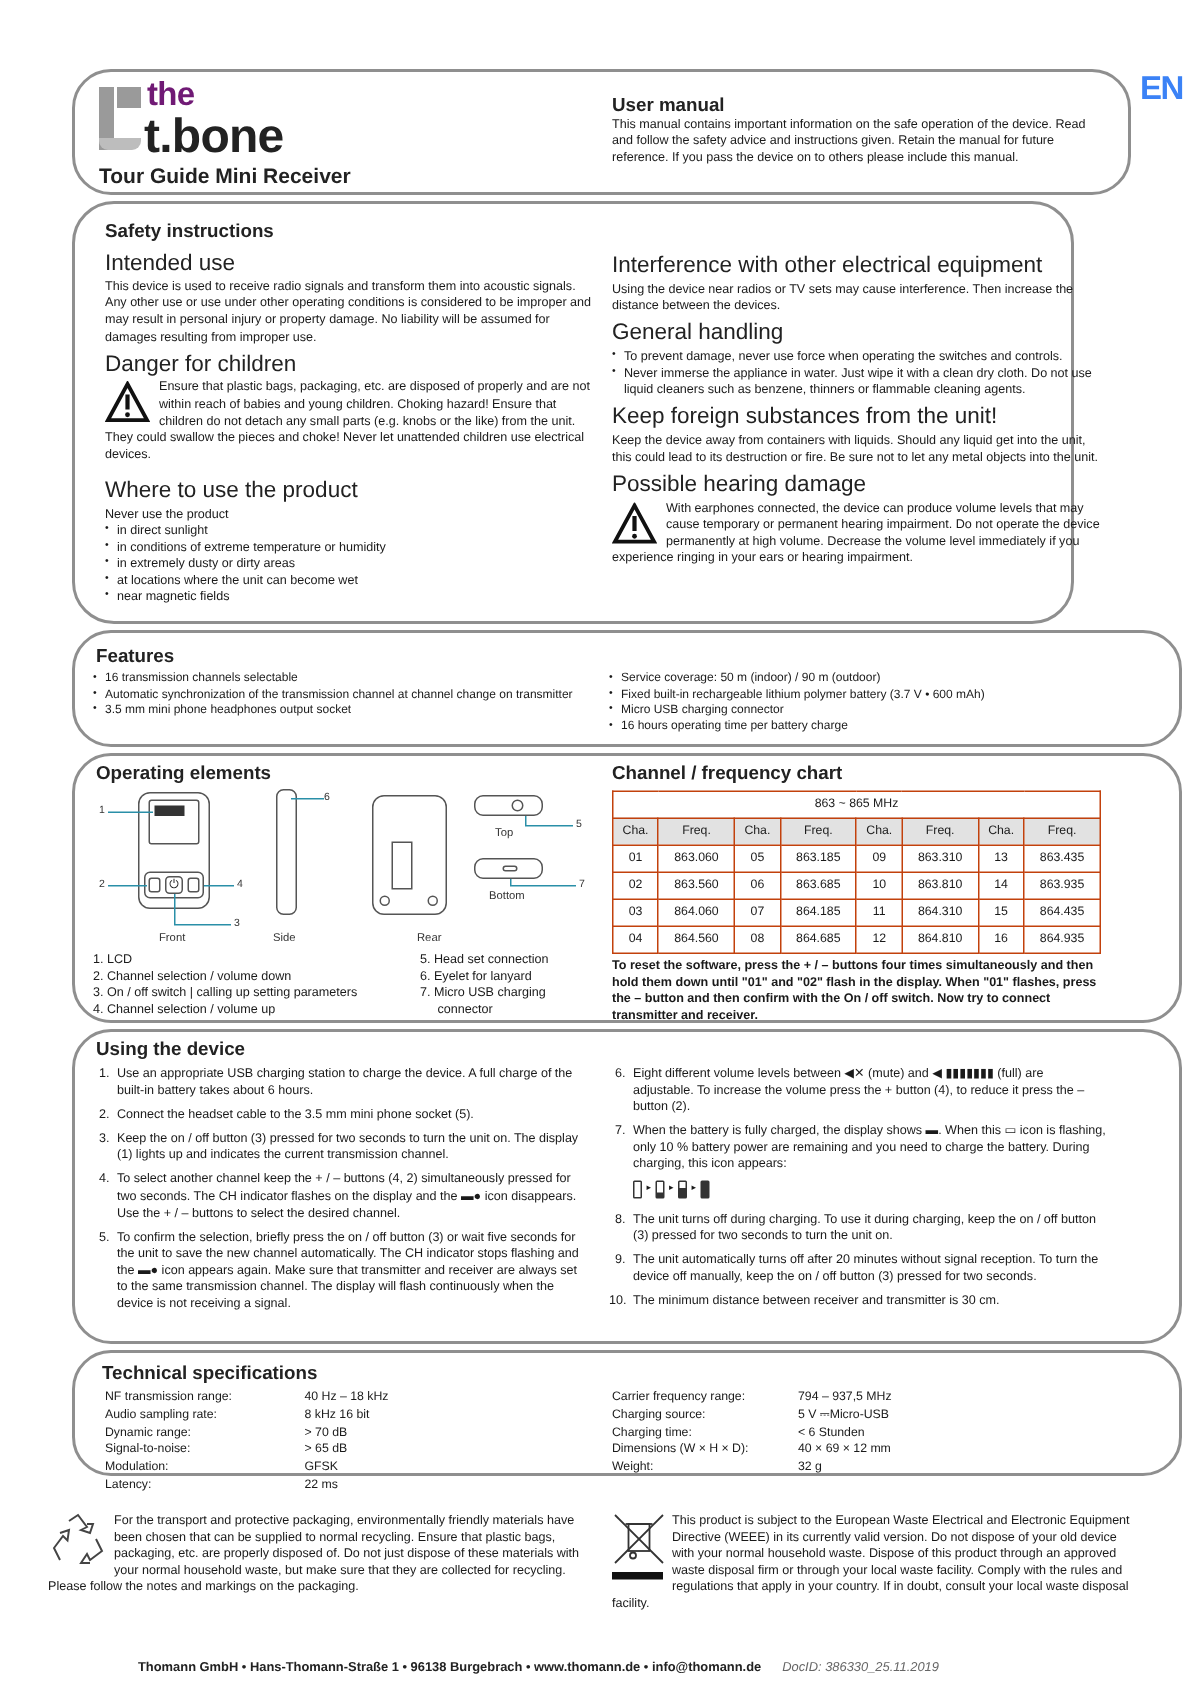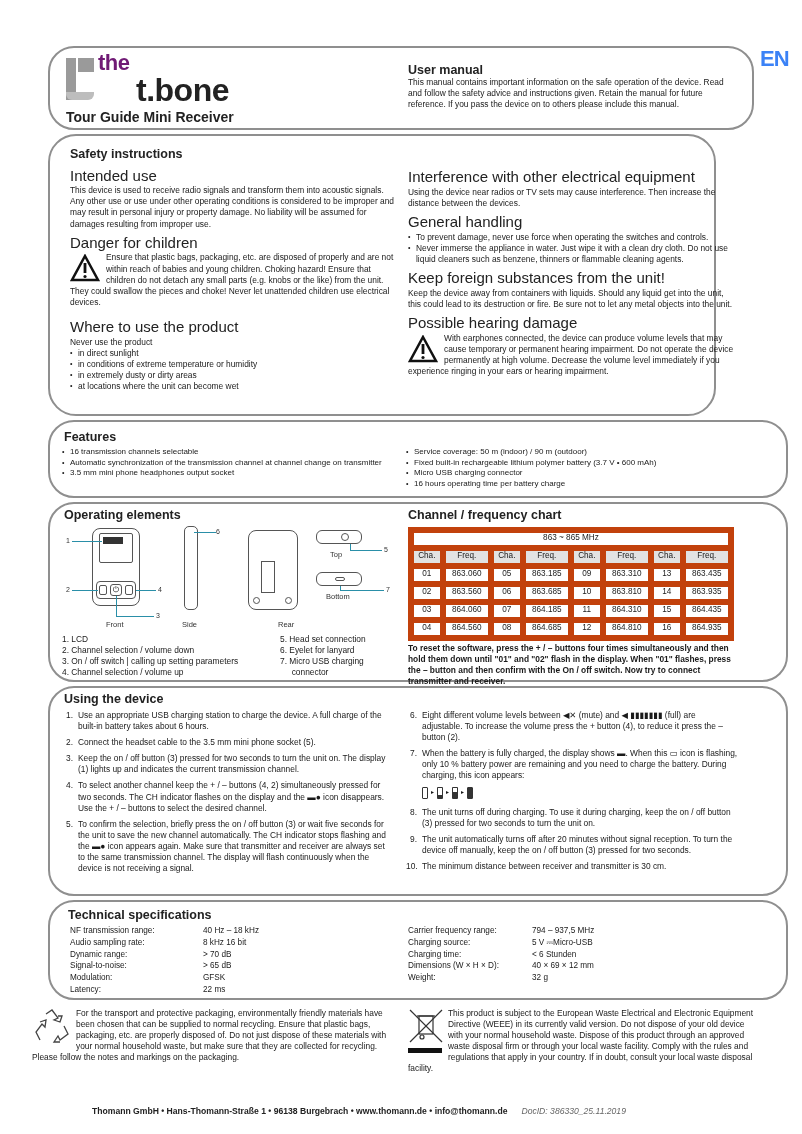--- a/index.html
+++ b/index.html
@@ -8,21 +8,21 @@
   .box { position: absolute; border: 2.5px solid #8f8f8f; border-radius: 22px; background: #fff; }
   .h2 { font-weight: bold; font-size: 12.5px; color: #222; }
   .h3 { font-size: 15px; color: #222; margin-top: 3px; }
   p, li { font-size: 8.4px; }
   ul.bul { list-style: none; }
   ul.bul li { padding-left: 8px; position: relative; }
   ul.bul li::before { content: "•"; position: absolute; left: 0; font-size: 7px; top: 0; }
   .warn { float: left; width: 30px; height: 28px; margin: 2px 6px 0 0; }
   .abs { position: absolute; }
   table.freq { border-collapse: collapse; width: 100%; font-size: 8.2px; }
-  table.freq td, table.freq th { border: 6px solid #c2410c; text-align: center; height: 18px; font-weight: normal; }
+  table.freq td, table.freq th { border: 1px solid #c2410c; text-align: center; height: 18px; font-weight: normal; }
   table.freq th { background: #e2e2e2; }
   .spec-row { display: flex; height: 11.8px; font-size: 8.2px; }
   .spec-row .k { width: 133px; }
   ol.steps { list-style: none; }
   ol.steps li { position: relative; padding-left: 14px; margin-bottom: 5px; }
   ol.steps li .n { position: absolute; left: 2px; top: 0; }
   .elem-list { display: flex; font-size: 8.4px; }
   .elem-list ol { list-style: none; }
   .dev { position: absolute; border: 1.5px solid #555; border-radius: 8px; background: #fff; }
   .lbl { position: absolute; font-size: 7px; color: #333; }
@@ -32,21 +32,21 @@
 <body>
 
 <div class="box" style="left:48px; top:46px; width:706px; height:84px; border-radius:26px;">
   <div class="abs" style="left:16px; top:4px; width:200px; height:50px;">
     <div class="abs" style="left:0; top:6px; width:30px; height:42px;">
       <div class="abs" style="left:0; top:0; width:10px; height:42px; background:#9a9a9a;"></div>
       <div class="abs" style="left:12px; top:0; width:16px; height:14px; background:#9a9a9a;"></div>
       <div class="abs" style="left:0; top:34px; width:28px; height:8px; background:#bdbdbd; border-radius:0 0 6px 6px;"></div>
     </div>
     <div class="abs" style="left:32px; top:0px; font-size:22px; font-weight:bold; letter-spacing:-0.5px; line-height:22px; color:#701a75;">the</div>
-    <div class="abs" style="left:30px; top:22px; font-size:32px; font-weight:bold; letter-spacing:-0.5px; line-height:32px; color:#222;margin-left:40px;">t.bone</div>
+    <div class="abs" style="left:30px; top:22px; font-size:32px; font-weight:bold; letter-spacing:-0.5px; line-height:32px; color:#222;">t.bone</div>
   </div>
   <div class="abs" style="left:16px; top:60px; font-size:14px; font-weight:bold; color:#222;">Tour Guide Mini Receiver</div>
   <div class="abs" style="left:358px; top:14px; font-size:12.5px; font-weight:bold; color:#222;">User manual</div>
   <p class="abs" style="left:358px; top:29px; width:330px; font-size:8.4px;">This manual contains important information on the safe operation of the device. Read and follow the safety advice and instructions given. Retain the manual for future reference. If you pass the device on to others please include this manual.</p>
 </div>
 <div class="abs" style="left:760px; top:44px; font-size:22px; font-weight:bold; color:#3b82f6; letter-spacing:-1px;">EN</div>
 
 <div class="box" style="left:48px; top:134px; width:668px; height:282px; border-radius:28px;">
   <div class="abs" style="left:20px; top:10px; width:330px;">
     <div class="h2">Safety instructions</div>
@@ -61,20 +61,21 @@
         </svg>
       <p>Ensure that plastic bags, packaging, etc. are disposed of properly and are not within reach of babies and young children. Choking hazard! Ensure that children do not detach any small parts (e.g. knobs or the like) from the unit. They could swallow the pieces and choke! Never let unattended children use electrical devices.</p>
     </div>
     <div class="h3" style="margin-top:9px;">Where to use the product</div>
     <p>Never use the product</p>
     <ul class="bul">
       <li>in direct sunlight</li>
       <li>in conditions of extreme temperature or humidity</li>
       <li>in extremely dusty or dirty areas</li>
       <li>at locations where the unit can become wet</li>
+      <li>near magnetic fields</li>
     </ul>
   </div>
   <div class="abs" style="left:358px; top:28px; width:330px;">
     <div class="h3">Interference with other electrical equipment</div>
     <p>Using the device near radios or TV sets may cause interference. Then increase the distance between the devices.</p>
     <div class="h3">General handling</div>
     <ul class="bul">
       <li>To prevent damage, never use force when operating the switches and controls.</li>
       <li>Never immerse the appliance in water. Just wipe it with a clean dry cloth. Do not use liquid cleaners such as benzene, thinners or flammable cleaning agents.</li>
     </ul>
@@ -261,21 +262,21 @@
           <span style="font-size:6px;">▸</span>
         <span style="width:6px; height:12px; border:1px solid #333; border-radius:1px; background:#333;"></span>
       </div>
     </li>
     <li><span class="n">8.</span><span>The unit turns off during charging. To use it during charging, keep the on / off button (3) pressed for two seconds to turn the unit on.</span></li>
     <li><span class="n">9.</span><span>The unit automatically turns off after 20 minutes without signal reception. To turn the device off manually, keep the on / off button (3) pressed for two seconds.</span></li>
     <li style="padding-left:14px;"><span class="n" style="left:-2px;">10.</span><span>The minimum distance between receiver and transmitter is 30 cm.</span></li>
   </ol>
 </div>
 
-<div class="box" style="left:48px; top:900px; width:740px; height:100px; border-radius:26px;">
+<div class="box" style="left:48px; top:900px; width:740px; height:84px; border-radius:26px;">
   <div class="h2 abs" style="left:18px; top:5px;">Technical specifications</div>
   <div class="abs" style="left:20px; top:24px; width:320px;">
     <div class="spec-row">
         <span class="k">NF transmission range:</span>
         <span>40 Hz – 18 kHz</span>
       </div>
     <div class="spec-row">
         <span class="k">Audio sampling rate:</span>
         <span>8 kHz 16 bit</span>
       </div>

